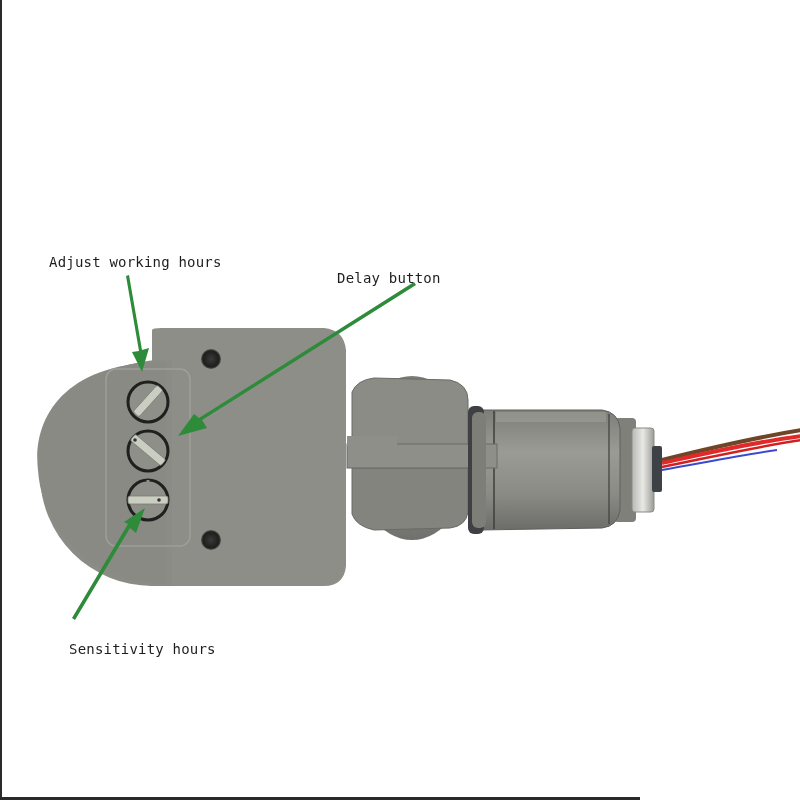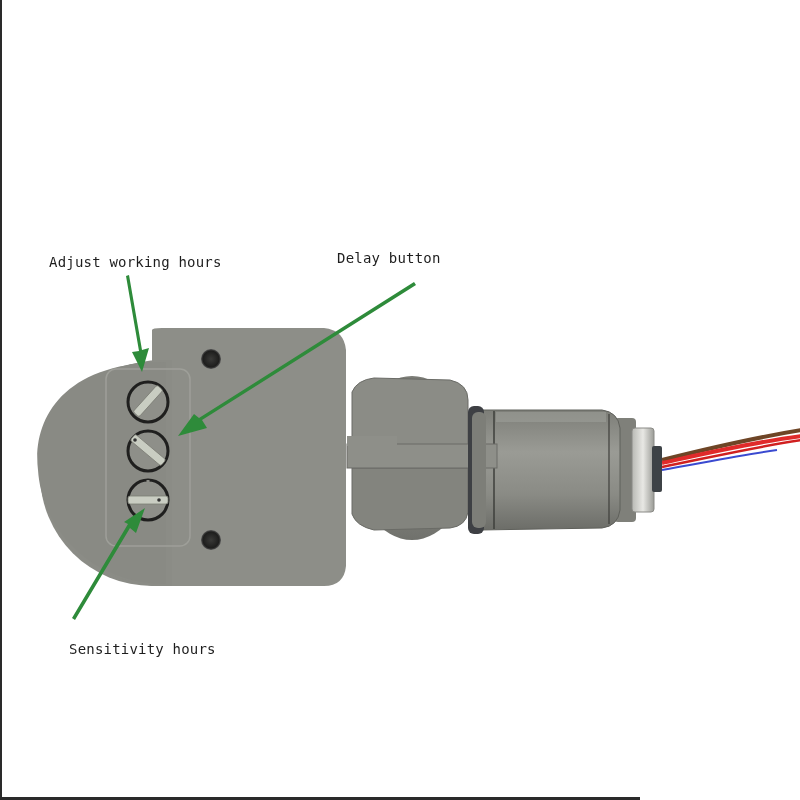--- a/index.html
+++ b/index.html
@@ -33,21 +33,21 @@
     }
     .label {
       position: absolute;
       font-family: "DejaVu Sans Mono", "Liberation Mono", monospace;
       font-size: 14px;
       color: #1e1e1e;
       white-space: nowrap;
       letter-spacing: 0.2px;
     }
     #label-hours { left: 47px; top: 254px; }
-    #label-delay { left: 335px; top: 250px; }
+    #label-delay { left: 335px; top: 270px; }
     #label-sens  { left: 67px; top: 641px; }
   </style>
 </head>
 <body>
 
 <div class="frame">
   <svg class="canvas" width="800" height="800" viewBox="0 0 800 800" xmlns="http://www.w3.org/2000/svg">
     <defs>
       <linearGradient id="cylGrad" x1="0" y1="0" x2="0" y2="1">
         <stop offset="0" stop-color="#7d7e78"></stop>

